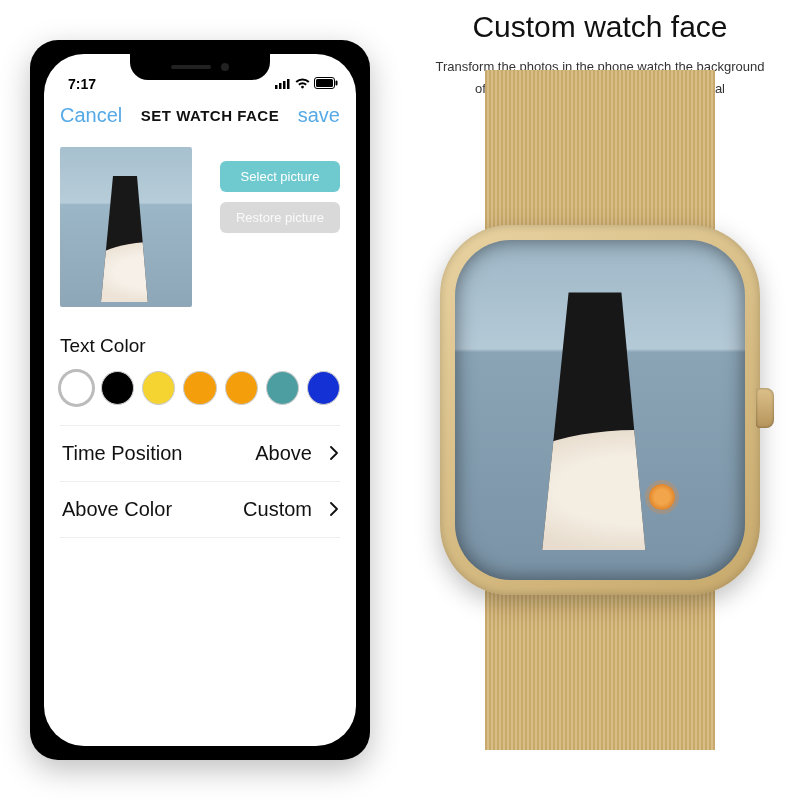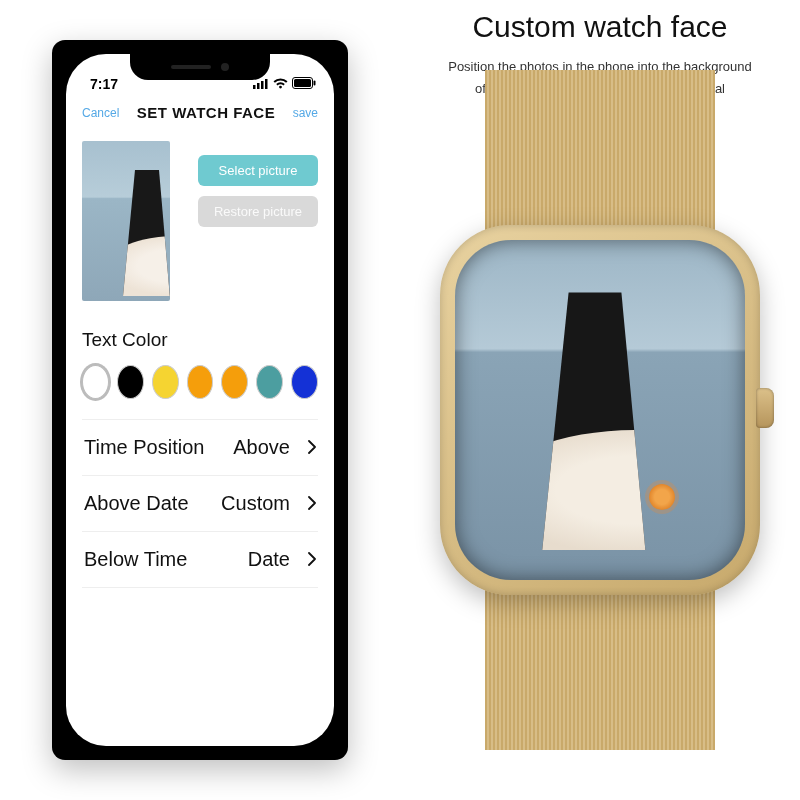--- a/index.html
+++ b/index.html
@@ -10,24 +10,24 @@
       font-family: -apple-system, BlinkMacSystemFont, "Segoe UI", Arial, sans-serif;
       position: relative;
       overflow: hidden;
     }
     .layout { display: flex; width: 100%; height: 100%; }
     .left { width: 400px; display: flex; align-items: center; justify-content: center; padding: 20px 10px; }
     .right { width: 400px; display: flex; flex-direction: column; align-items: center; padding: 4px 10px; }
 
     
     .phone {
-      width: 296px;
+      width: 340px;
       height: 720px;
       background: #000;
-      border-radius: 13px;
+      border-radius: 28px;
       padding: 14px;
       position: relative;
       box-shadow: 0 10px 30px rgba(0,0,0,.25);
     }
     .phone-screen {
       width: 100%;
       height: 100%;
       background: #fff;
       border-radius: 40px;
       overflow: hidden;
@@ -56,21 +56,21 @@
       padding: 0 18px 2px 24px;
       font-size: 14px; font-weight: 600;
       color: #000;
     }
     .status-right { display: flex; align-items: center; gap: 4px; }
 
     .nav-bar {
       display: flex; justify-content: space-between; align-items: center;
       padding: 10px 16px;
     }
-    .nav-cancel, .nav-save { font-size: 12px; color: #55a9e6; }
+    .nav-cancel, .nav-save { font-size: 20px; color: #55a9e6; }
     .nav-title { font-size: 15px; font-weight: 600; color: #111; letter-spacing: .5px; }
 
     .content { padding: 0 16px; }
 
     .preview-row { display: flex; gap: 28px; align-items: flex-start; margin-top: 10px; }
     .preview-img {
       width: 145px; height: 160px; border-radius: 2px;
       background: linear-gradient(to bottom,#a7c0cf 0%,#b7cdd9 35%,#9bb6c6 36%,#8ea7b8 100%);
       position: relative; overflow: hidden; filter: blur(.3px);
     }
@@ -241,47 +241,38 @@
               <div class="row">
                 <span>Time Position</span>
                 <span class="row-right">
                   <span>Above</span>
                   <span><svg width="8" height="14" viewBox="0 0 8 14">
                       <path d="M1 1l6 6-6 6" fill="none" stroke="#111" stroke-width="1.8" stroke-linecap="round" stroke-linejoin="round"></path>
                     </svg></span>
                 </span>
               </div>
               <div class="row">
-                <span>Above Date</span>
+                <span>Above Color</span>
                 <span class="row-right">
                   <span>Custom</span>
                   <span><svg width="8" height="14" viewBox="0 0 8 14">
                       <path d="M1 1l6 6-6 6" fill="none" stroke="#111" stroke-width="1.8" stroke-linecap="round" stroke-linejoin="round"></path>
                     </svg></span>
                 </span>
               </div>
-              <div class="row">
-                <span>Below Time</span>
-                <span class="row-right">
-                  <span>Date</span>
-                  <span><svg width="8" height="14" viewBox="0 0 8 14">
-                      <path d="M1 1l6 6-6 6" fill="none" stroke="#111" stroke-width="1.8" stroke-linecap="round" stroke-linejoin="round"></path>
-                    </svg></span>
-                </span>
-              </div>
             </div>
         </div>
       </div>
     </div>
   </div>
 
   <div class="right">
     <div class="headline">Custom watch face</div>
     <div class="sub">
-      <span>Position the photos in the phone into the background</span><br>
+      <span>Transform the photos in the phone watch the background</span><br>
       <span>of the dial, and customize the exclusive dial</span>
     </div>
 
     <div class="watch-wrap">
       <div class="band top"></div>
       <div class="band bottom"></div>
       <div class="lug top"></div>
       <div class="lug bottom"></div>
       <div class="watch-case">
         <div class="crown"></div>

